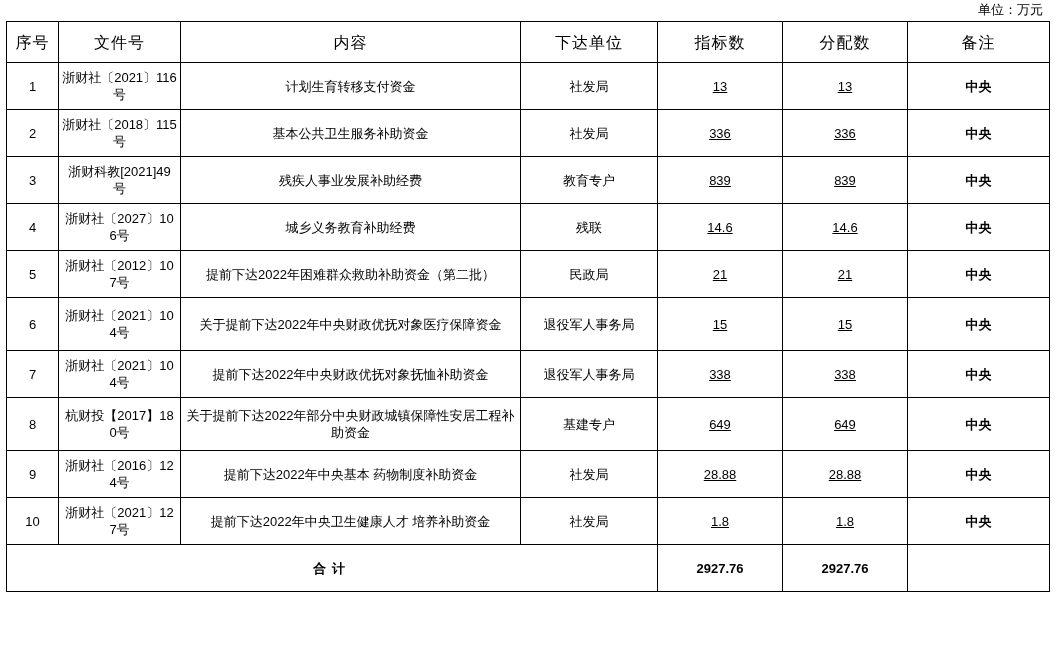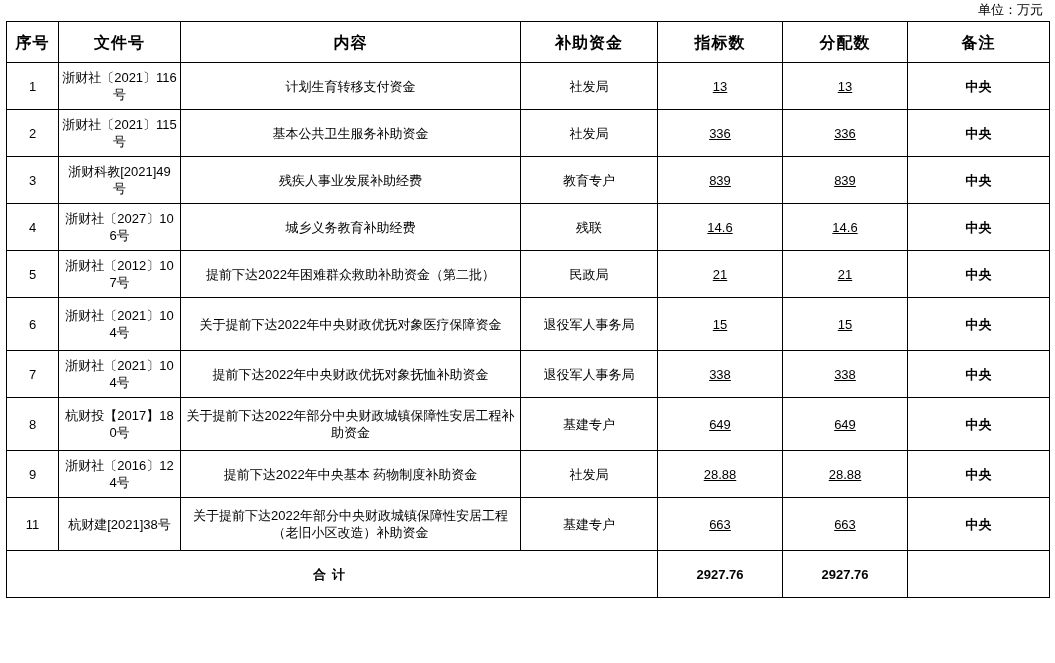--- a/index.html
+++ b/index.html
@@ -39,21 +39,21 @@
   table.budget td {
     border: 1px solid #000;
     text-align: center;
     vertical-align: middle;
     font-size: 13px;
     line-height: 17px;
     padding: 3px 3px;
     word-break: break-all;
   }
   table.budget thead th {
-    font-weight: bold;
+    font-weight: normal;
     font-size: 16px;
     height: 34px;
     letter-spacing: 1px;
   }
   
   col.c-idx    { width: 52px; }
   col.c-doc    { width: 122px; }
   col.c-cont   { width: 340px; }
   col.c-unit   { width: 137px; }
   col.c-quota  { width: 125px; }
@@ -98,39 +98,39 @@
       <col class="c-unit">
       <col class="c-quota">
       <col class="c-alloc">
       <col class="c-note">
     </colgroup>
     <thead>
       <tr>
         <th>序号</th>
         <th>文件号</th>
         <th>内容</th>
-        <th>补助资金</th>
+        <th>下达单位</th>
         <th>指标数</th>
         <th>分配数</th>
         <th>备注</th>
       </tr>
     </thead>
     <tbody>
       <tr class="body-row">
         <td class="idx">1</td>
         <td class="doc">浙财社〔2021〕116号</td>
         <td class="content">计划生育转移支付资金</td>
         <td class="unit">社发局</td>
         <td class="num">13</td>
         <td class="num">13</td>
         <td class="note">中央</td>
       </tr>
       <tr class="body-row">
         <td class="idx">2</td>
-        <td class="doc">浙财社〔2021〕115号</td>
+        <td class="doc">浙财社〔2018〕115号</td>
         <td class="content">基本公共卫生服务补助资金</td>
         <td class="unit">社发局</td>
         <td class="num">336</td>
         <td class="num">336</td>
         <td class="note">中央</td>
       </tr>
       <tr class="body-row">
         <td class="idx">3</td>
         <td class="doc">浙财科教[2021]49号</td>
         <td class="content">残疾人事业发展补助经费</td>
@@ -186,27 +186,27 @@
       </tr>
       <tr class="body-row">
         <td class="idx">9</td>
         <td class="doc">浙财社〔2016〕124号</td>
         <td class="content">提前下达2022年中央基本  药物制度补助资金</td>
         <td class="unit">社发局</td>
         <td class="num">28.88</td>
         <td class="num">28.88</td>
         <td class="note">中央</td>
       </tr>
-      <tr class="body-row tall">
-        <td class="idx">11</td>
-        <td class="doc">杭财建[2021]38号</td>
-        <td class="content">关于提前下达2022年部分中央财政城镇保障性安居工程（老旧小区改造）补助资金</td>
-        <td class="unit">基建专户</td>
-        <td class="num">663</td>
-        <td class="num">663</td>
+      <tr class="body-row">
+        <td class="idx">10</td>
+        <td class="doc">浙财社〔2021〕127号</td>
+        <td class="content">提前下达2022年中央卫生健康人才  培养补助资金</td>
+        <td class="unit">社发局</td>
+        <td class="num">1.8</td>
+        <td class="num">1.8</td>
         <td class="note">中央</td>
       </tr>
     </tbody>
     <tfoot>
       <tr>
         <td class="total-label" colspan="4">合计</td>
         <td class="total-num">2927.76</td>
         <td class="total-num">2927.76</td>
         <td class="total-num"></td>
       </tr>

